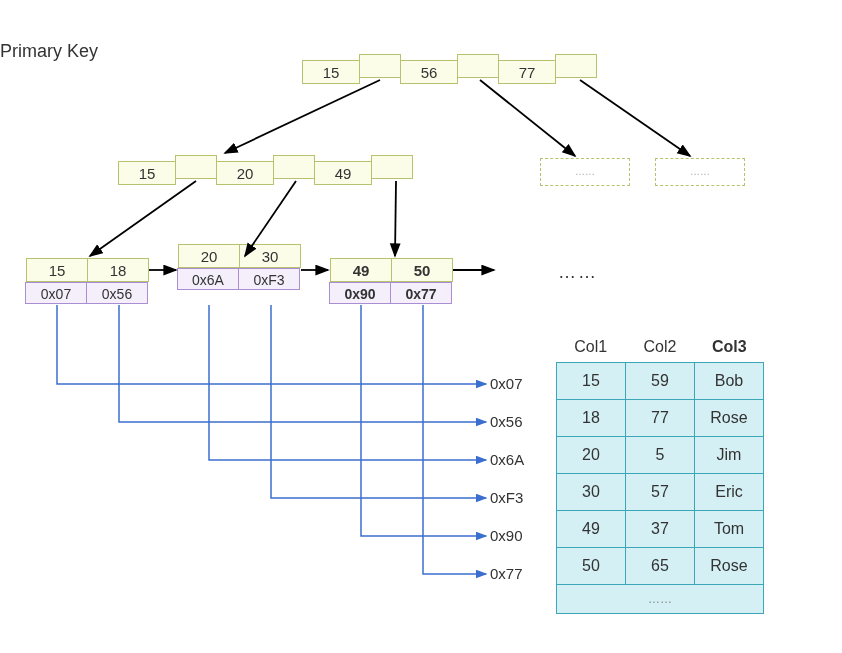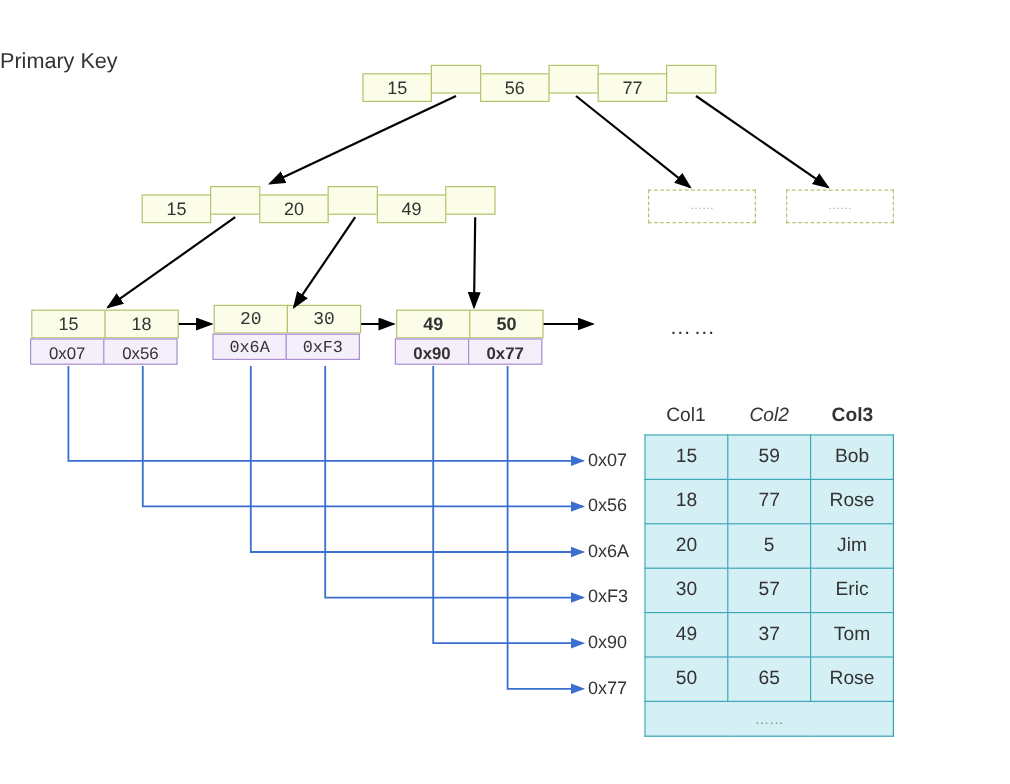--- a/index.html
+++ b/index.html
@@ -142,21 +142,21 @@
 <div class="dashed" style="left:655px; top:158px; width:88px;">……</div>
 
 <div class="node" style="left:26px; top:258px;">
   <span class="cell" style="width:62px;">15</span>
   <span class="cell" style="width:62px;">18</span>
   <br>
   <span class="ptrcell" style="width:62px;">0x07</span>
   <span class="ptrcell" style="width:62px;">0x56</span>
 </div>
 
-<div class="node" style="left:178px; top:254px;font-family:Liberation Mono, monospace;">
+<div class="node" style="left:178px; top:244px;">
   <span class="cell" style="width:62px;">20</span>
   <span class="cell" style="width:62px;">30</span>
   <br>
   <span class="ptrcell" style="width:62px;">0x6A</span>
   <span class="ptrcell" style="width:62px;">0xF3</span>
 </div>
 
 <div class="node" style="left:330px; top:258px;font-weight:bold;">
   <span class="cell" style="width:62px;">49</span>
   <span class="cell" style="width:62px;">50</span>
@@ -167,24 +167,24 @@
 
 <div class="ell-text" style="left:558px; top:262px;">……</div>
 
 <div class="rowlabel" style="left:490px; top:375px;">0x07</div>
 <div class="rowlabel" style="left:490px; top:413px;">0x56</div>
 <div class="rowlabel" style="left:490px; top:451px;">0x6A</div>
 <div class="rowlabel" style="left:490px; top:489px;">0xF3</div>
 <div class="rowlabel" style="left:490px; top:527px;">0x90</div>
 <div class="rowlabel" style="left:490px; top:565px;">0x77</div>
 
-<div class="tablewrap" style="left:537px; top:338px;">
+<div class="tablewrap" style="left:556px; top:338px;">
   <div class="thead">
     <div class="th" style="width:68px;">Col1</div>
-    <div class="th" style="width:68px;font-style:italic;">Col2</div>
+    <div class="th" style="width:68px;">Col2</div>
     <div class="th" style="width:68px;font-weight:bold;">Col3</div>
   </div>
   <table class="data">
     <tbody>
         <tr>
           <td>15</td>
           <td>59</td>
           <td>Bob</td>
         </tr>
     <tr>

